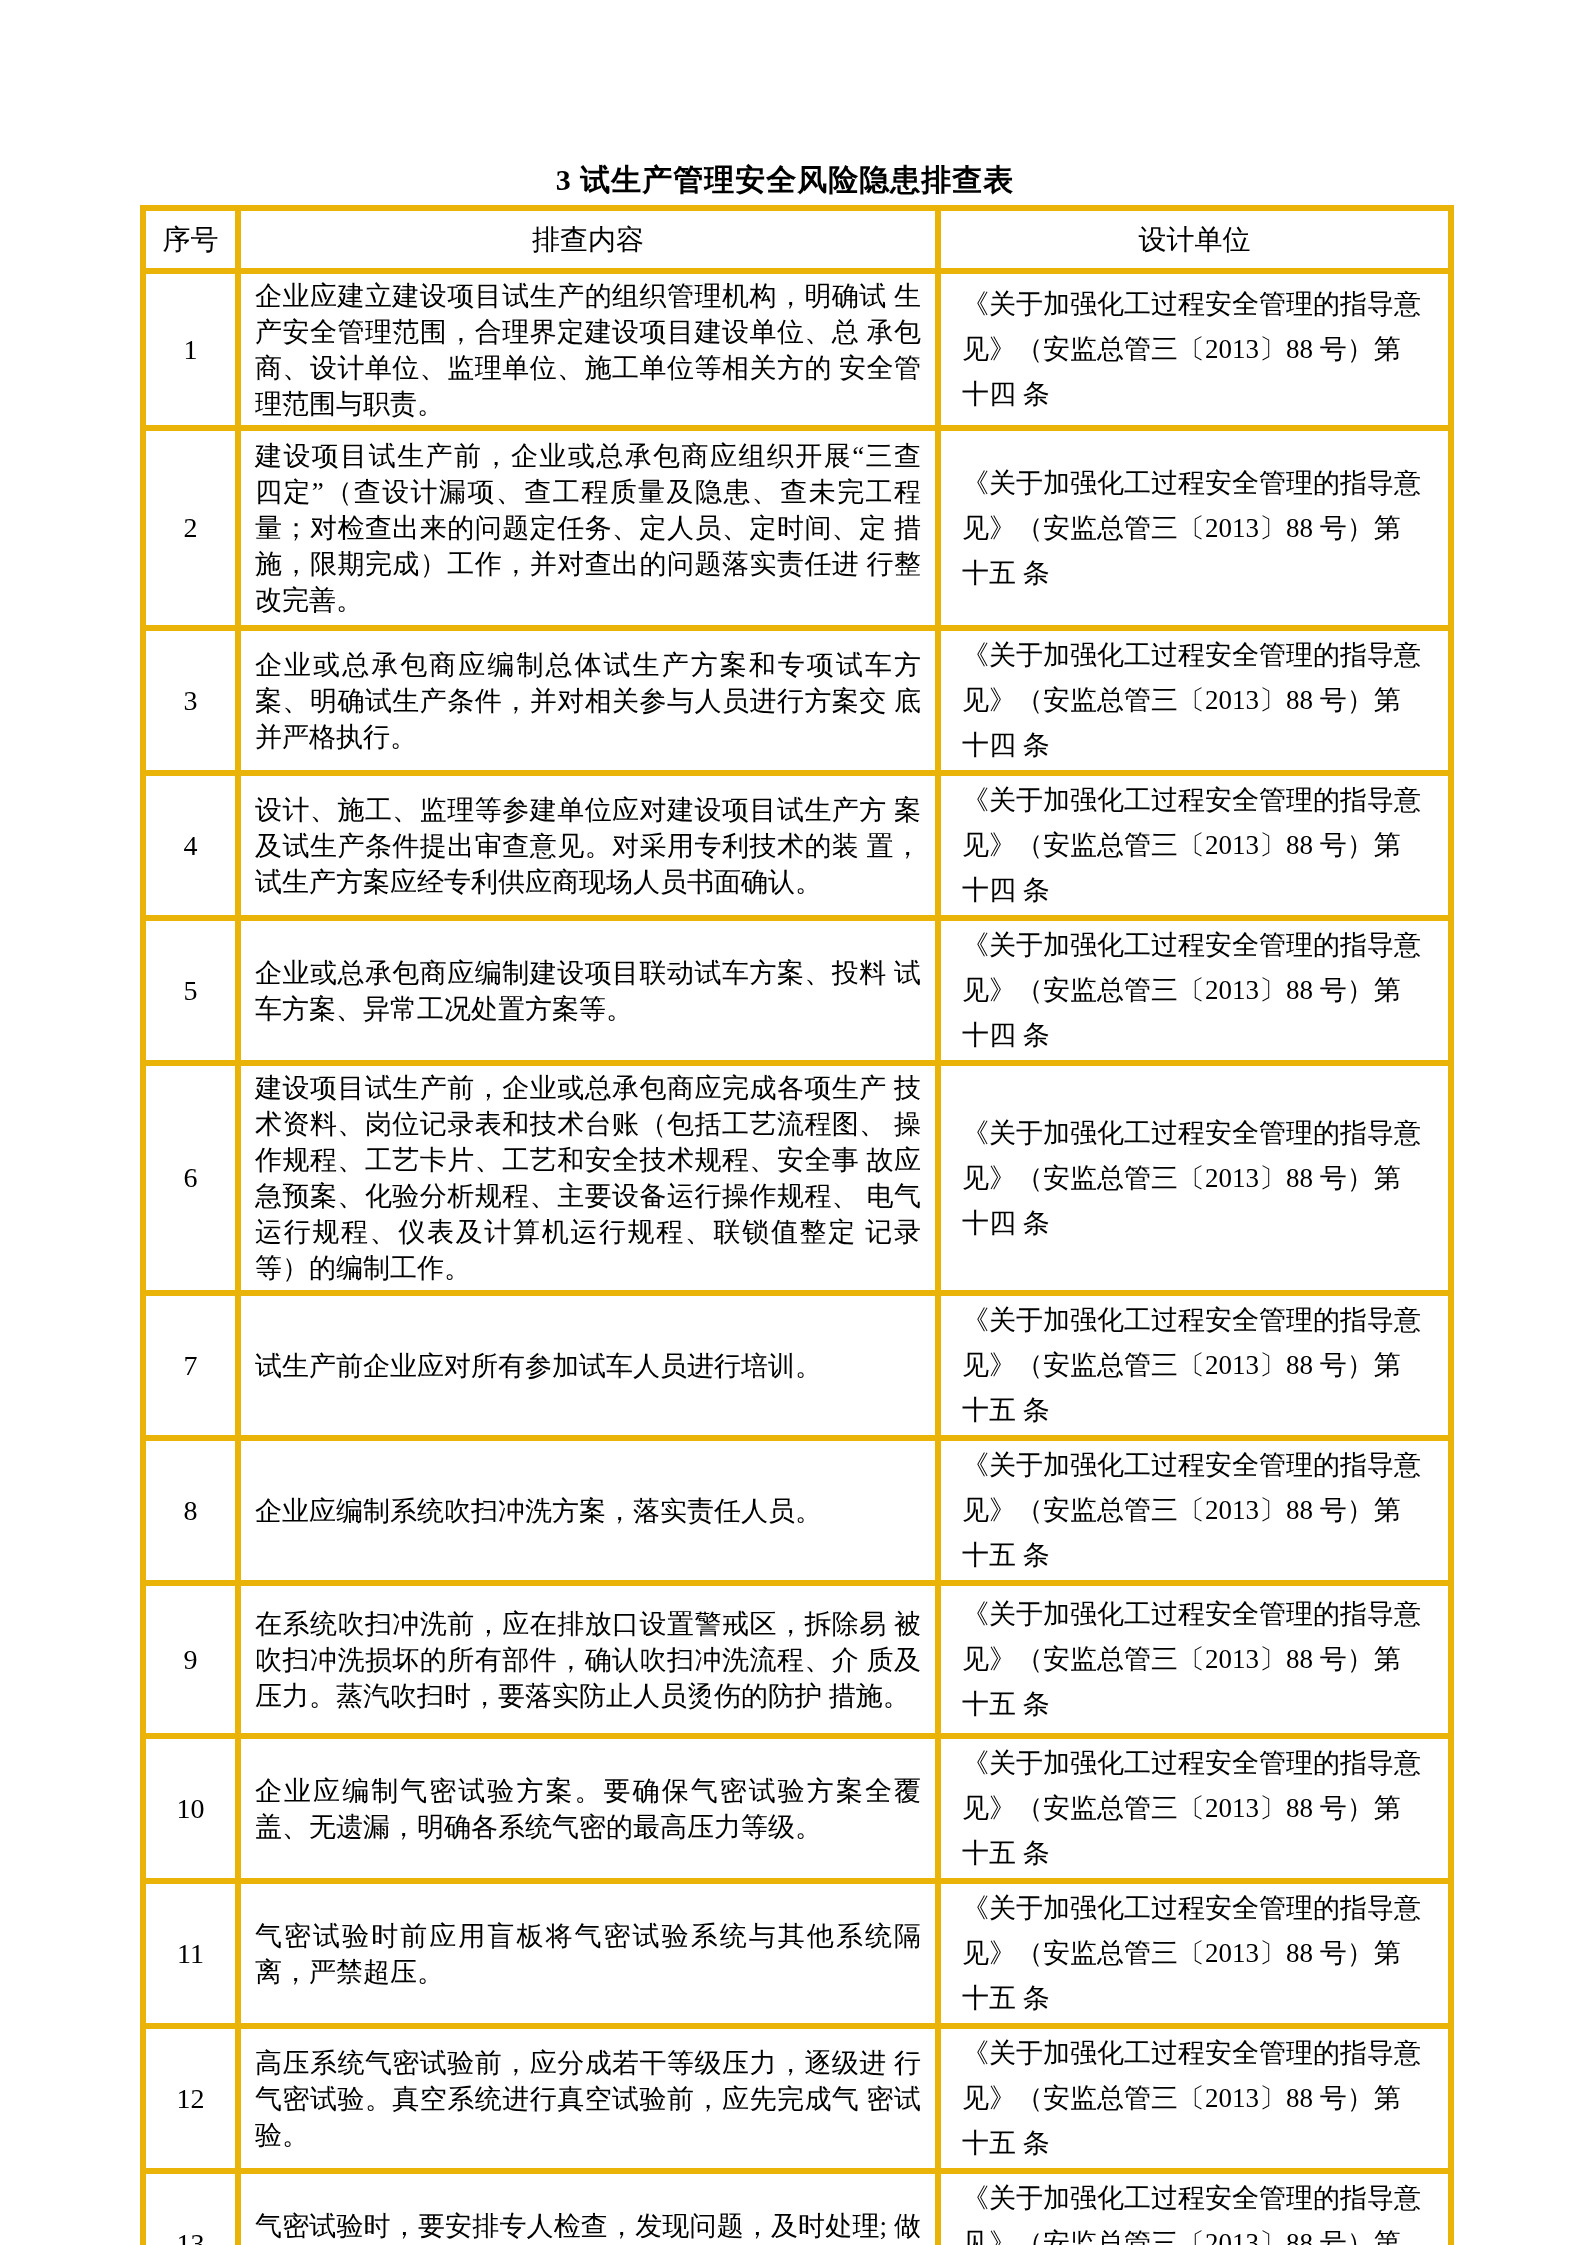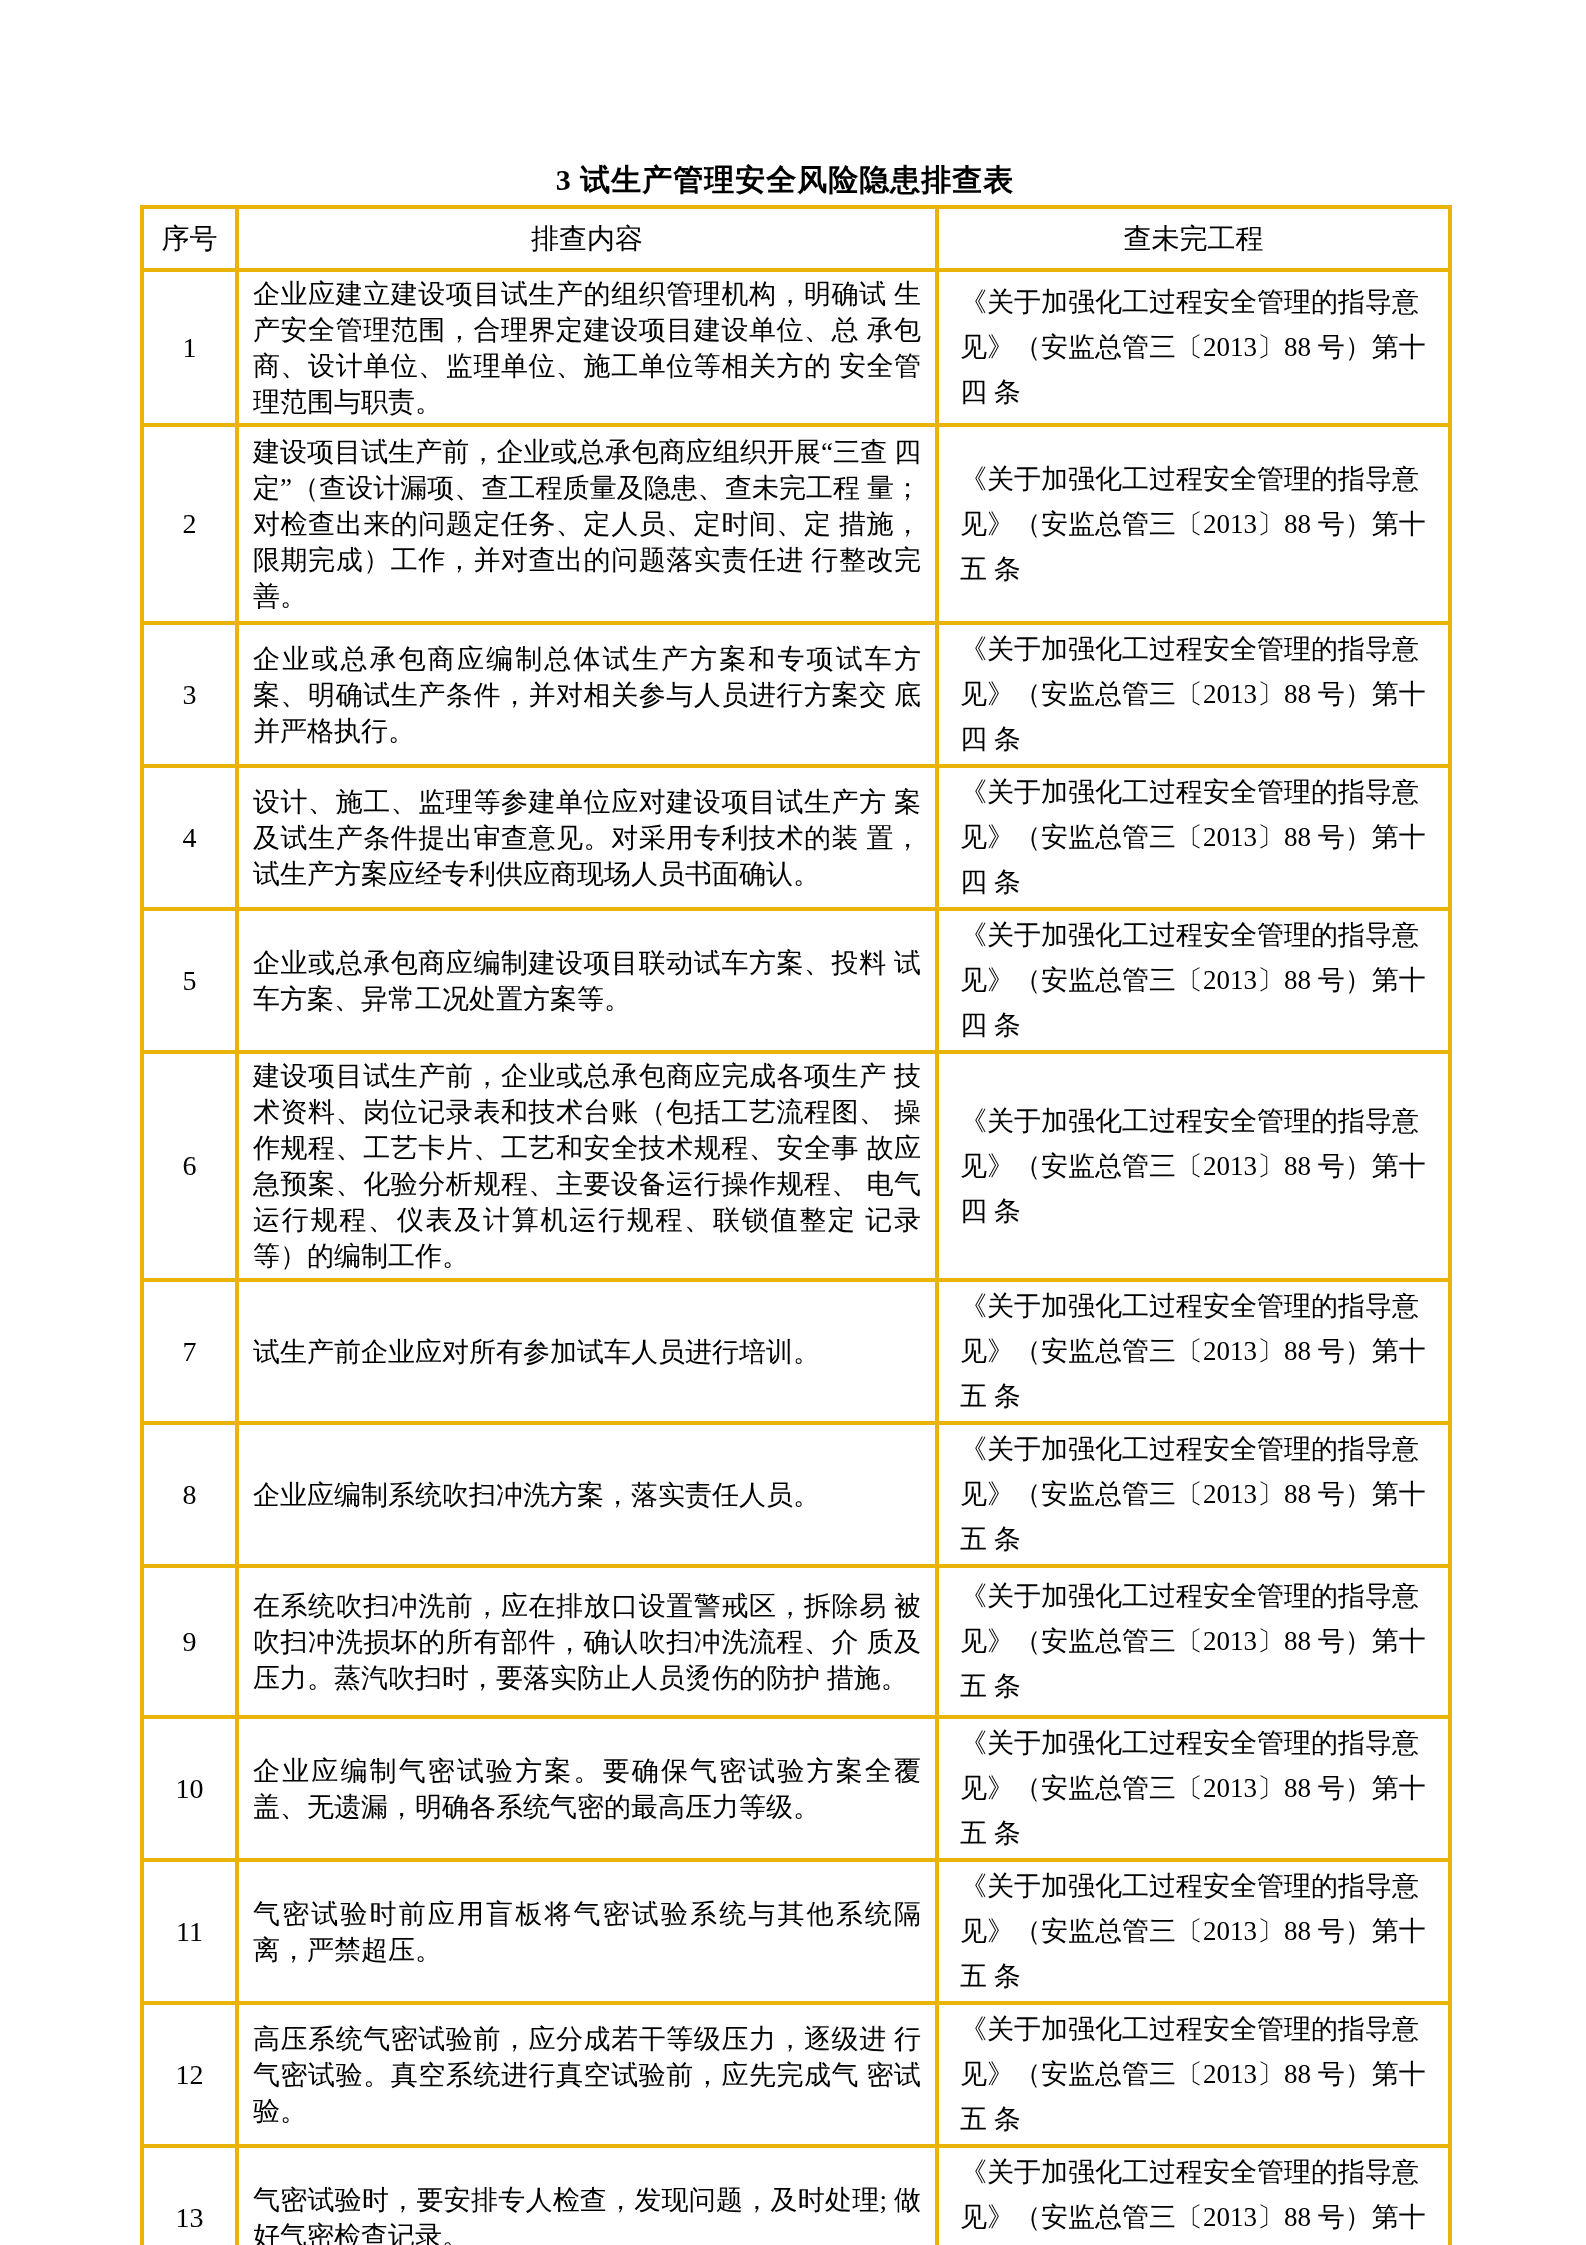--- a/index.html
+++ b/index.html
@@ -29,21 +29,21 @@
     position: absolute;
     top: 205px;
     left: 140px;
     width: 1308px;
     border-collapse: collapse;
     table-layout: fixed;
     border: 3px solid #000000;
   }
   table.inspection th,
   table.inspection td {
-    border: 4px solid #eab308;
+    border: 6px solid #eab308;
     vertical-align: middle;
     font-weight: normal;
   }
   thead tr { height: 63px; }
   th.h-no, th.h-content, th.h-basis {
     text-align: center;
     font-size: 28px;
   }
   td.no {
     text-align: center;
@@ -88,21 +88,21 @@
   <table class="inspection">
     <colgroup>
       <col style="width:95px">
       <col style="width:700px">
       <col style="width:513px">
     </colgroup>
     <thead>
       <tr>
         <th class="h-no">序号</th>
         <th class="h-content">排查内容</th>
-        <th class="h-basis">查未完工程</th>
+        <th class="h-basis">设计单位</th>
       </tr>
     </thead>
     <tbody>
         <tr>
     <td class="no">1</td>
     <td class="content">企业应建立建设项目试生产的组织管理机构，明确试 生产安全管理范围，合理界定建设项目建设单位、总 承包商、设计单位、监理单位、施工单位等相关方的 安全管理范围与职责。</td>
     <td class="basis">《关于加强化工过程安全管理的指导意 见》（安监总管三〔2013〕88 号）第十四 条</td>
   </tr>
         <tr>
     <td class="no">2</td>

